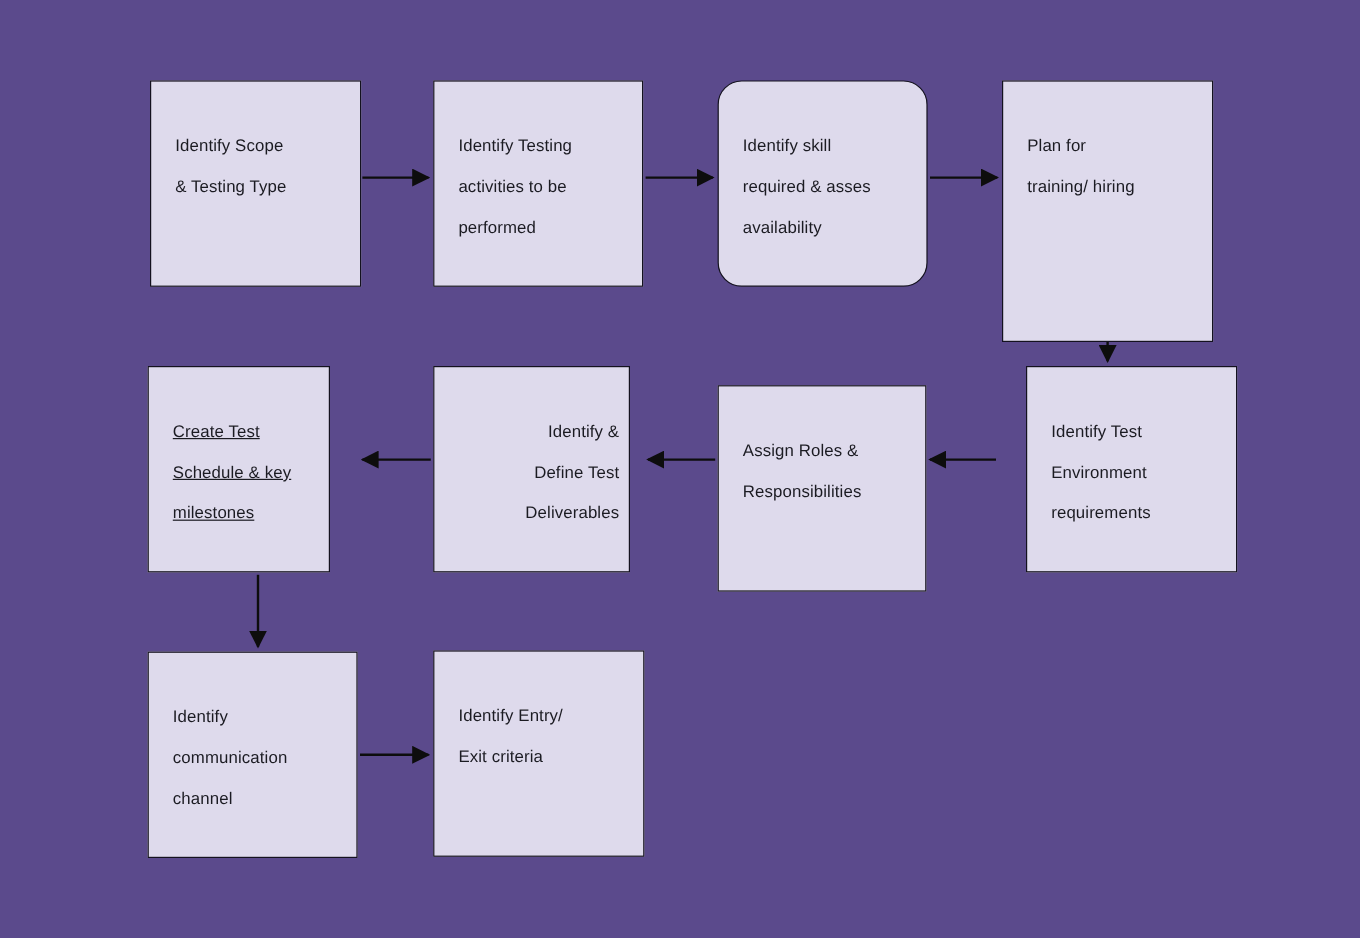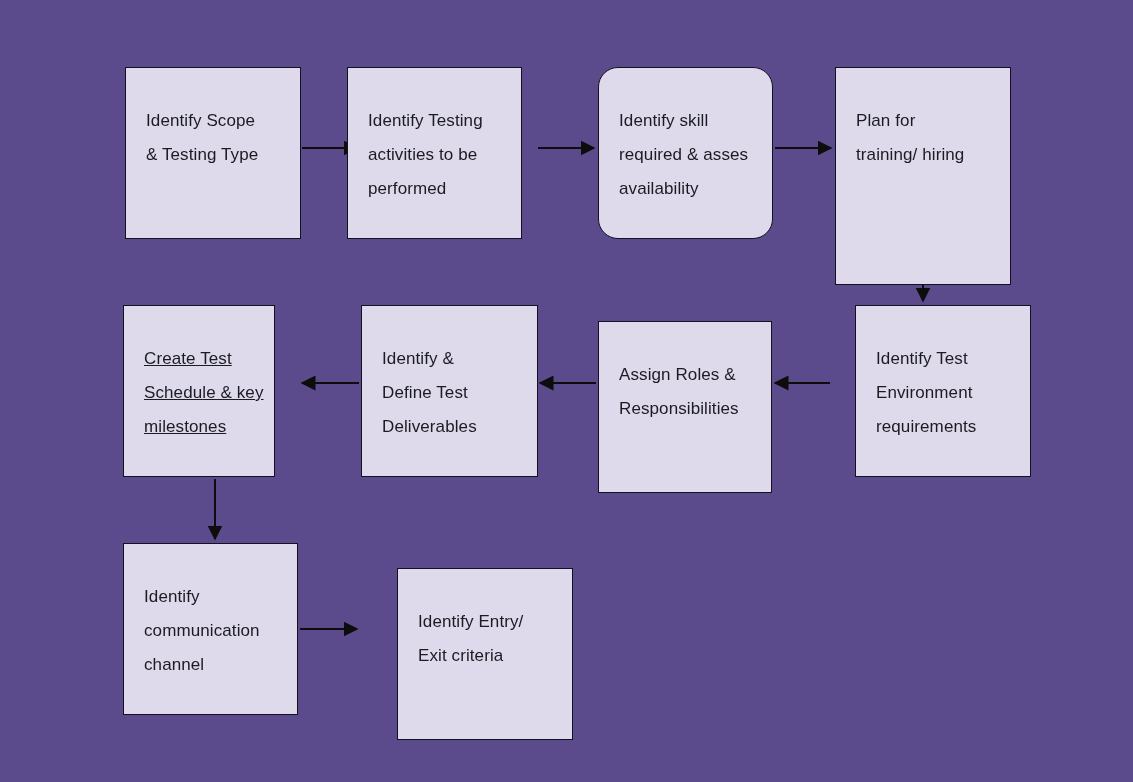--- a/index.html
+++ b/index.html
@@ -22,21 +22,21 @@
     width: 1133px;
     height: 782px;
     pointer-events: none;
   }
   .node {
     position: absolute;
     box-sizing: border-box;
     background: #dedaec;
     border: 1px solid #14121f;
     color: #1b1b22;
-    font-size: 17px;
+    font-size: 14px;
     line-height: 34px;
     padding: 36px 8px 0 20px;
     letter-spacing: 0.1px;
   }
   .node-label {
     white-space: pre-line;
   }
 </style>
 </head>
 <body>
@@ -57,21 +57,21 @@
     <line x1="596" y1="383" x2="540" y2="383" stroke="#0d0d0d" stroke-width="2" marker-end="url(#arrowhead)"></line>
     <line x1="359" y1="383" x2="302" y2="383" stroke="#0d0d0d" stroke-width="2" marker-end="url(#arrowhead)"></line>
     <line x1="215" y1="479" x2="215" y2="539" stroke="#0d0d0d" stroke-width="2" marker-end="url(#arrowhead)"></line>
     <line x1="300" y1="629" x2="357" y2="629" stroke="#0d0d0d" stroke-width="2" marker-end="url(#arrowhead)"></line>
   </svg>
 
   <div class="node" style="left:125px; top:67px; width:176px; height:172px;">
     <span class="node-label">Identify Scope
 &amp; Testing Type</span>
   </div>
-  <div class="node" style="left:347px; top:67px; width:175px; height:172px;">
+  <div class="node" style="left:361px; top:67px; width:175px; height:172px;">
     <span class="node-label">Identify Testing
 activities to be
 performed</span>
   </div>
   <div class="node" style="left:598px; top:67px; width:175px; height:172px;border-radius:20px;">
     <span class="node-label">Identify skill
 required &amp; asses
 availability</span>
   </div>
   <div class="node" style="left:835px; top:67px; width:176px; height:218px;">
@@ -81,34 +81,34 @@
 
   <div class="node" style="left:832px; top:305px; width:176px; height:172px;margin-left:23px;">
     <span class="node-label">Identify Test
 Environment
 requirements</span>
   </div>
   <div class="node" style="left:598px; top:321px; width:174px; height:172px;">
     <span class="node-label">Assign Roles &amp;
 Responsibilities</span>
   </div>
-  <div class="node" style="left:361px; top:305px; width:177px; height:172px;">
+  <div class="node" style="left:361px; top:305px; width:164px; height:172px;text-align:right;">
     <span class="node-label">Identify &amp;
 Define Test
 Deliverables</span>
   </div>
   <div class="node" style="left:123px; top:305px; width:152px; height:172px;text-decoration:underline;">
     <span class="node-label">Create Test
 Schedule &amp; key
 milestones</span>
   </div>
 
   <div class="node" style="left:123px; top:543px; width:175px; height:172px;">
     <span class="node-label">Identify
 communication
 channel</span>
   </div>
-  <div class="node" style="left:361px; top:568px; width:176px; height:172px;margin-left:36px;">
+  <div class="node" style="left:361px; top:542px; width:176px; height:172px;">
     <span class="node-label">Identify Entry/
 Exit criteria</span>
   </div>
 
 </div>
 
 </body></html>

